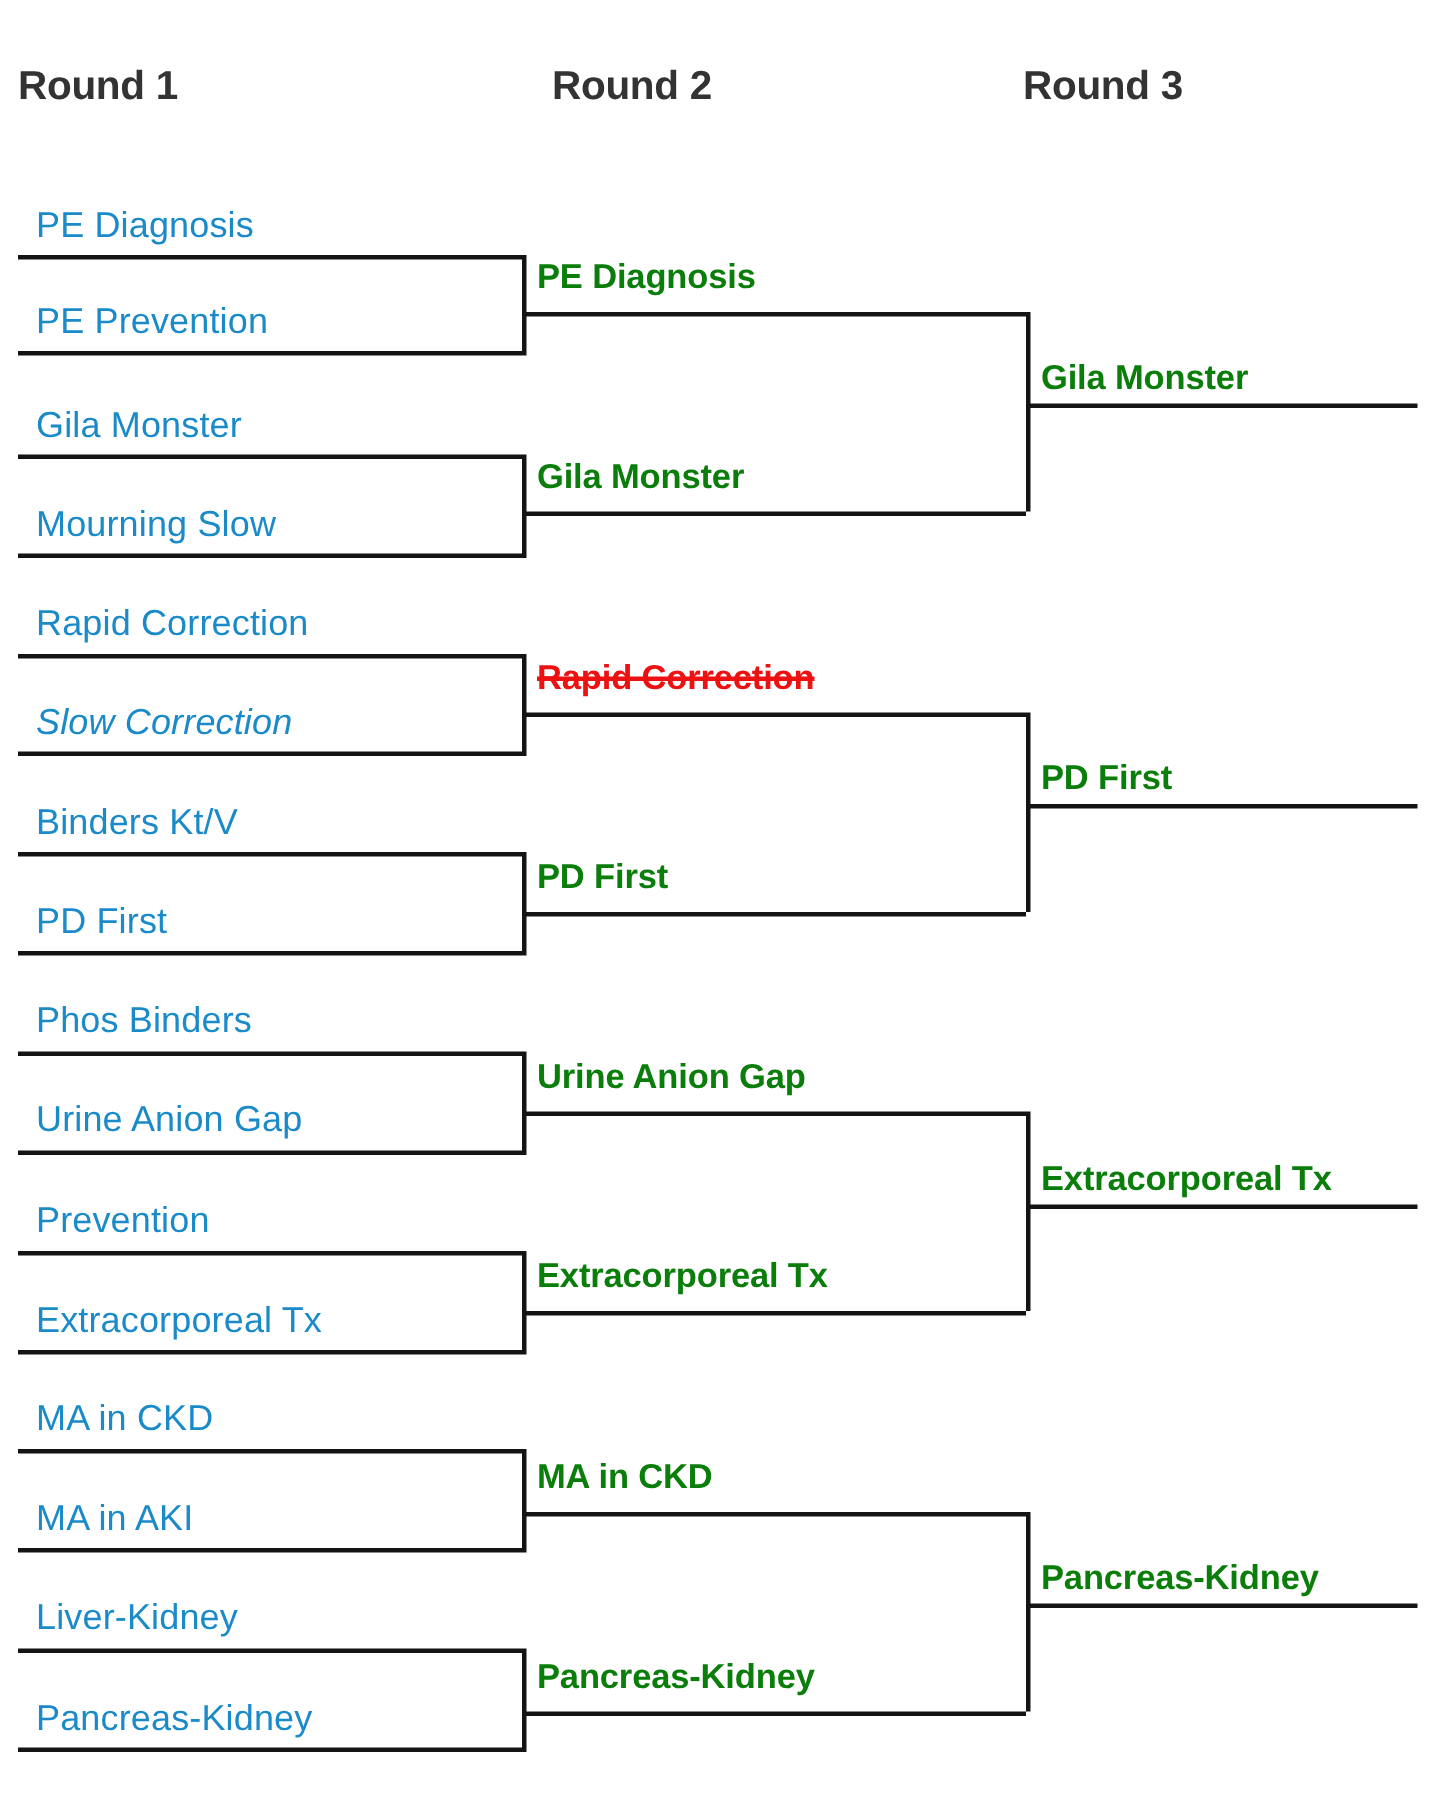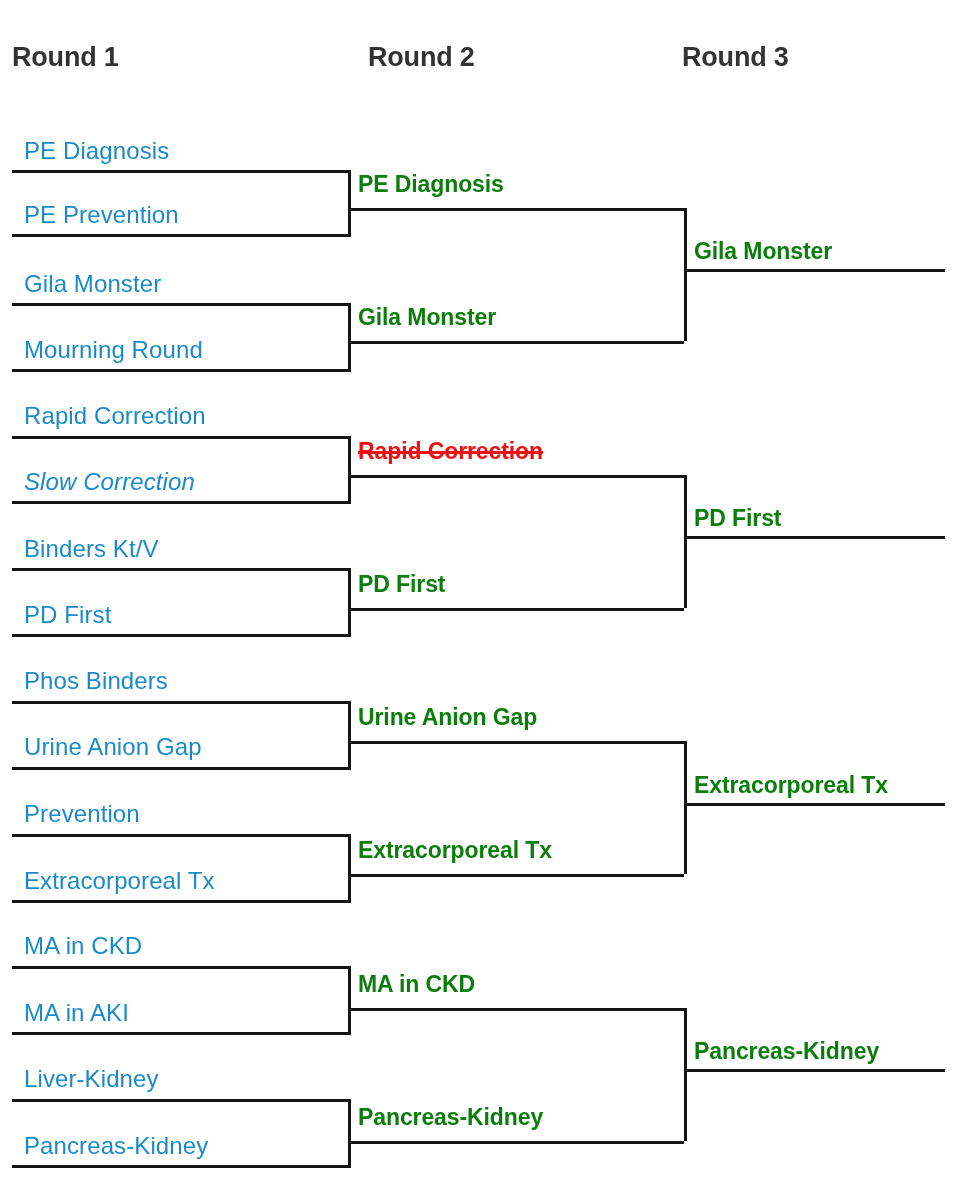--- a/index.html
+++ b/index.html
@@ -79,21 +79,21 @@
   <div class="round-header" style="left:348px; top:44px;margin-left:20px;">Round 2</div>
   <div class="round-header" style="left:682px; top:44px;">Round 3</div>
 
   <div class="entry r1" style="left:24px; top:139px;">PE Diagnosis</div>
   <div class="hline" style="left:12px; top:170px; width:336px;"></div>
   <div class="entry r1" style="left:24px; top:203px;">PE Prevention</div>
   <div class="hline" style="left:12px; top:234px; width:336px;"></div>
 
   <div class="entry r1" style="left:24px; top:272px;">Gila Monster</div>
   <div class="hline" style="left:12px; top:303px; width:336px;"></div>
-  <div class="entry r1" style="left:24px; top:338px;">Mourning Round</div>
+  <div class="entry r1" style="left:24px; top:338px;">Mourning Slow</div>
   <div class="hline" style="left:12px; top:369px; width:336px;"></div>
 
   <div class="entry r1" style="left:24px; top:404px;">Rapid Correction</div>
   <div class="hline" style="left:12px; top:436px; width:336px;"></div>
   <div class="entry r1" style="left:24px; top:470px;font-style:italic;">Slow Correction</div>
   <div class="hline" style="left:12px; top:501px; width:336px;"></div>
 
   <div class="entry r1" style="left:24px; top:537px;">Binders Kt/V</div>
   <div class="hline" style="left:12px; top:568px; width:336px;"></div>
   <div class="entry r1" style="left:24px; top:603px;">PD First</div>

